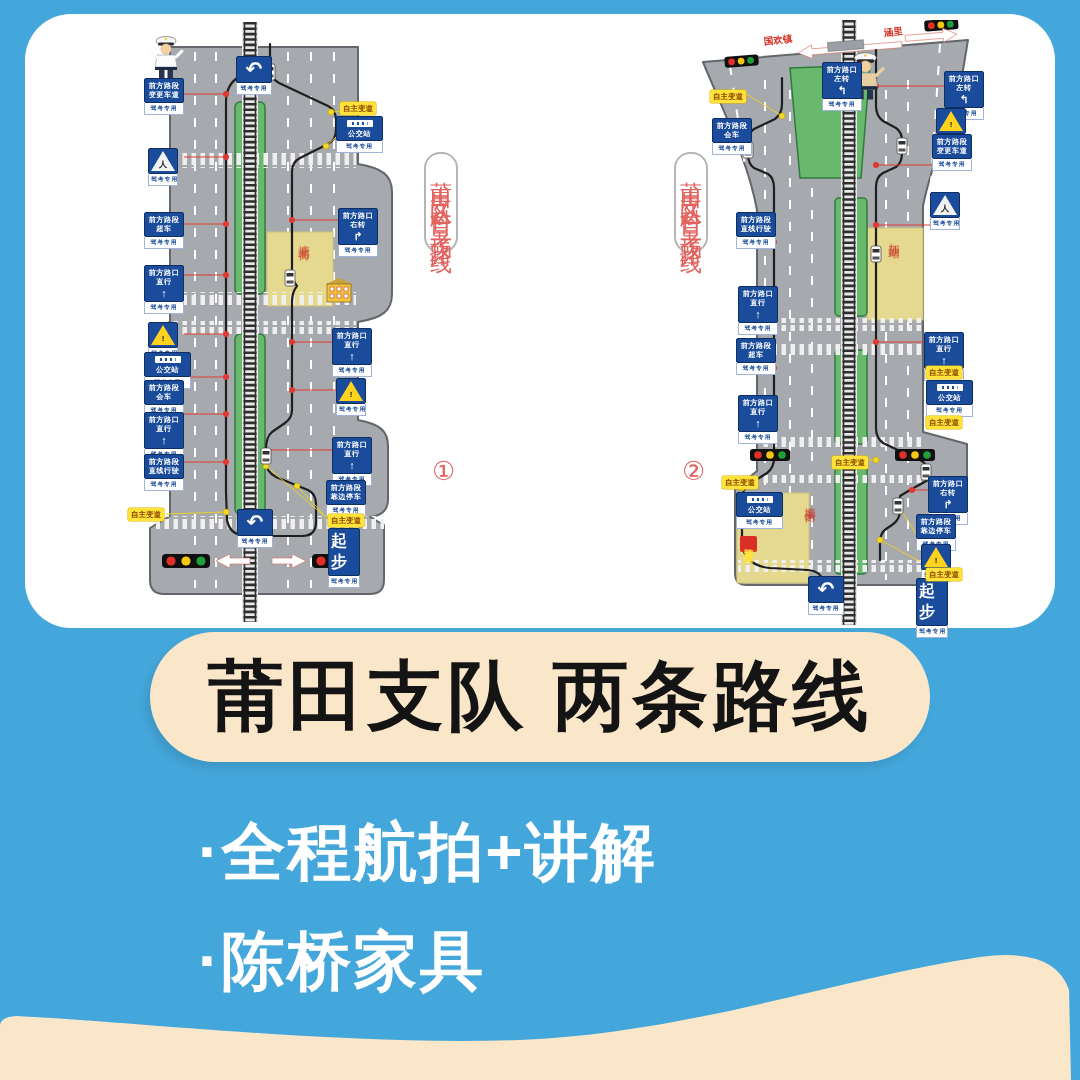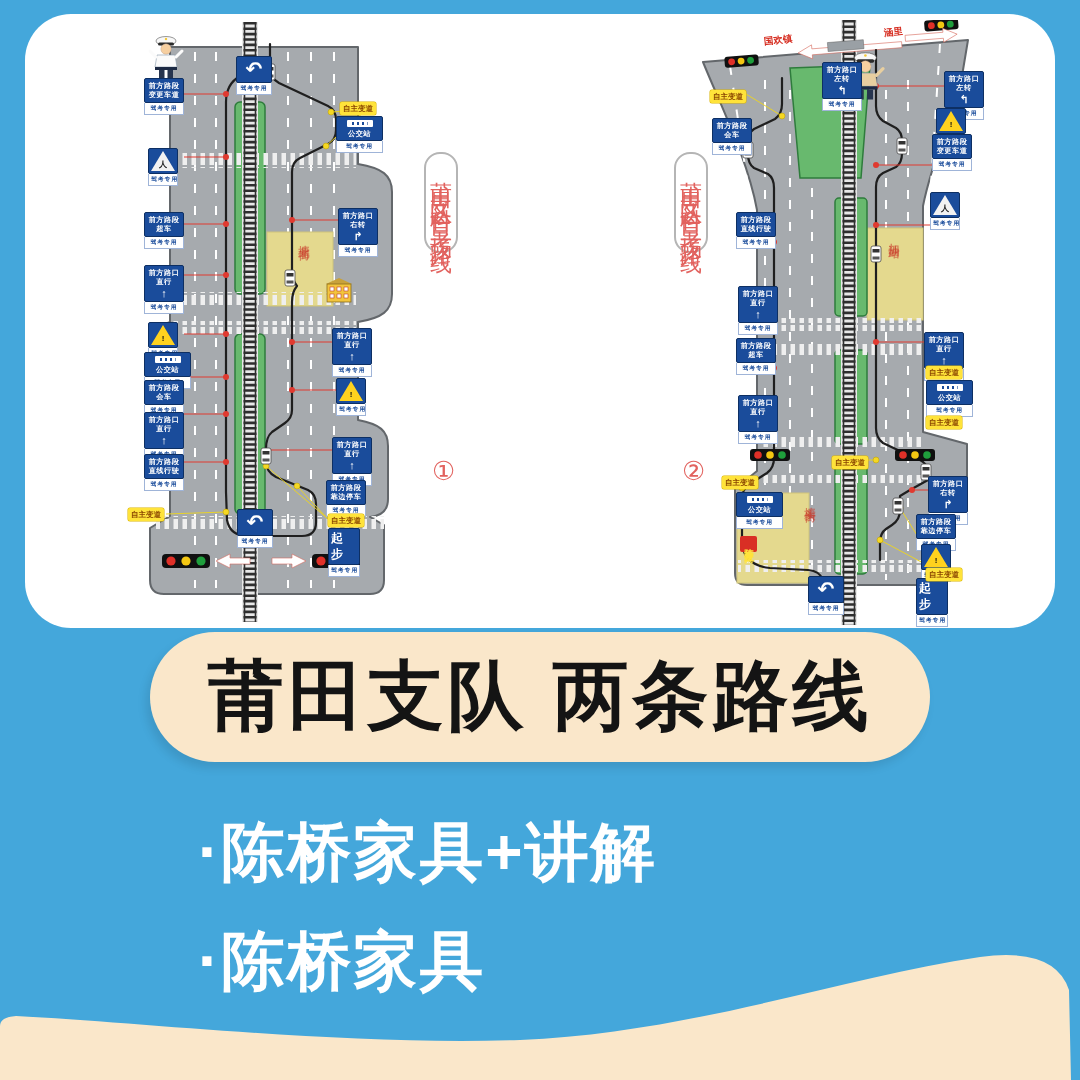--- a/index.html
+++ b/index.html
@@ -19,21 +19,21 @@
   .s-sub{background:#fff;color:#1A4C9B;font-size:5.8px;font-weight:bold;border:1px solid #9fb4d8;border-top:none;
          padding:1px 2px;width:100%;text-align:center;box-sizing:border-box;letter-spacing:1px;white-space:nowrap;}
   .t-b{width:40px;} .t-warn{width:30px;} .t-bus{width:47px;} .t-go{width:32px;} .t-u{width:36px;}
   .warn-tri{width:24px;height:20px;clip-path:polygon(50% 0,100% 100%,0 100%);background:#FFD21E;
             display:flex;align-items:flex-end;justify-content:center;}
   .warn-tri.ped{background:#f2f2f2;}
   .warn-glyph{font-size:8px;font-weight:bold;color:#111;line-height:1.5;}
   .bus-bar{width:26px;height:7px;background:#fff;border-radius:1px;margin:1px 0 2px 0;
            background-image:repeating-linear-gradient(90deg,#1A4C9B 0 2px,#fff 2px 5px);
            background-size:60% 3px;background-repeat:no-repeat;background-position:center 2px;}
-  .go-text{font-size:12px;letter-spacing:2px;}
+  .go-text{font-size:16px;letter-spacing:2px;}
   .u-arrow{font-size:20px;line-height:1.05;}
   .t-y{background:#FFE33A;color:#8a4500;font-size:7.5px;font-weight:bold;padding:1.5px 3px;border-radius:2px;
        white-space:nowrap;box-shadow:0 0 0 .5px #d9b400;z-index:6;}
   .t-red{background:#D92F25;color:#FFE33C;writing-mode:vertical-rl;text-orientation:upright;font-size:9.5px;
          font-weight:bold;padding:4px 2px;border-radius:2px;letter-spacing:2px;}
   .t-rt{color:rgba(200,55,40,.55);writing-mode:vertical-rl;text-orientation:upright;font-size:11px;
         font-weight:bold;letter-spacing:2px;}
   .t-al{color:#D62D20;font-size:9.5px;font-weight:bold;white-space:nowrap;}
   
   .vpanel{position:absolute;background:#fff;border:2px solid #b5b5b5;border-radius:16px;padding:10px 4px;
@@ -658,16 +658,16 @@
     <div class="vnum" style="left:407px;top:442px;">①</div>
     <div class="vpanel" style="left:649px;top:138px;">莆田支队科目三考场路线</div>
     <div class="vnum" style="left:657px;top:442px;">②</div>
   </div>
 
   <div class="title-pill">
     <span>莆田支队 两条路线</span>
   </div>
 
   <div class="bullets">
-    <div class="bullet">·陈桥家具+讲解</div>
+    <div class="bullet">·全程航拍+讲解</div>
     <div class="bullet">·陈桥家具</div>
   </div>
 </div>
 
 </body></html>

